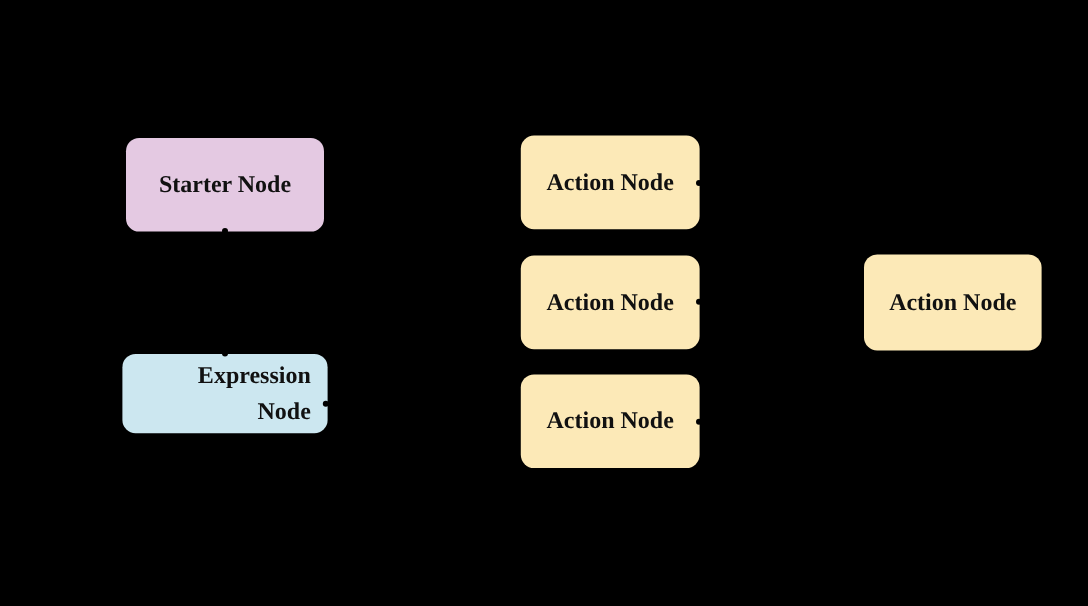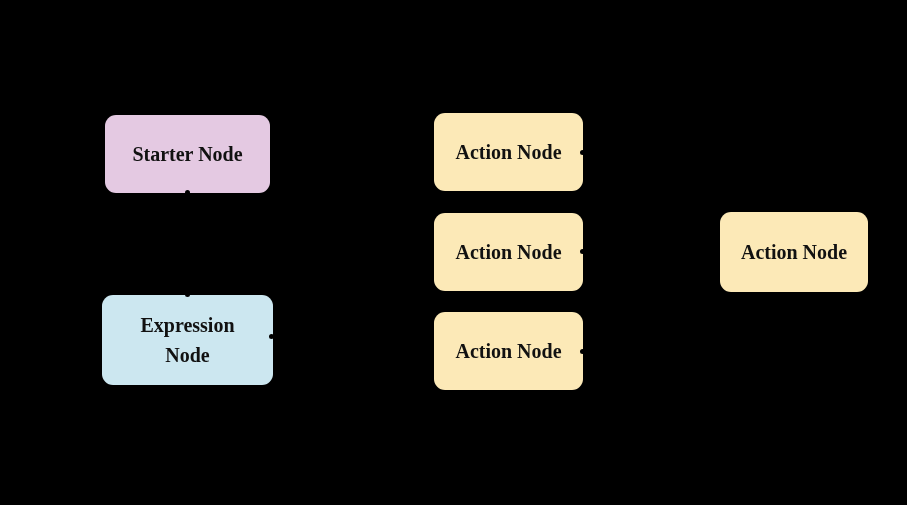--- a/index.html
+++ b/index.html
@@ -14,30 +14,30 @@
     background: #000000;
     overflow: hidden;
     font-family: "Liberation Serif", "DejaVu Serif", serif;
   }
   .node {
     position: absolute;
     border-radius: 11px;
     display: flex;
     align-items: center;
     justify-content: center;
-    text-align: center;
+    text-align: right;
     font-weight: bold;
     font-size: 20px;
     line-height: 30px;
     color: #111111;
     box-sizing: border-box;
     padding: 4px 14px;
   }
   .node-starter     { left: 105px; top: 115px; width: 165px; height: 78px; }
-  .node-expression  { left: 102px; top: 295px; width: 171px; height: 90px; }
+  .node-expression  { left: 102px; top: 295px; width: 171px; height: 66px; }
   .node-action-1    { left: 434px; top: 113px; width: 149px; height: 78px; }
   .node-action-2    { left: 434px; top: 213px; width: 149px; height: 78px; }
   .node-action-3    { left: 434px; top: 312px; width: 149px; height: 78px; }
   .node-action-right{ left: 720px; top: 212px; width: 148px; height: 80px; }
 
   
   .tip {
     position: absolute;
     width: 5px;
     height: 5px;

